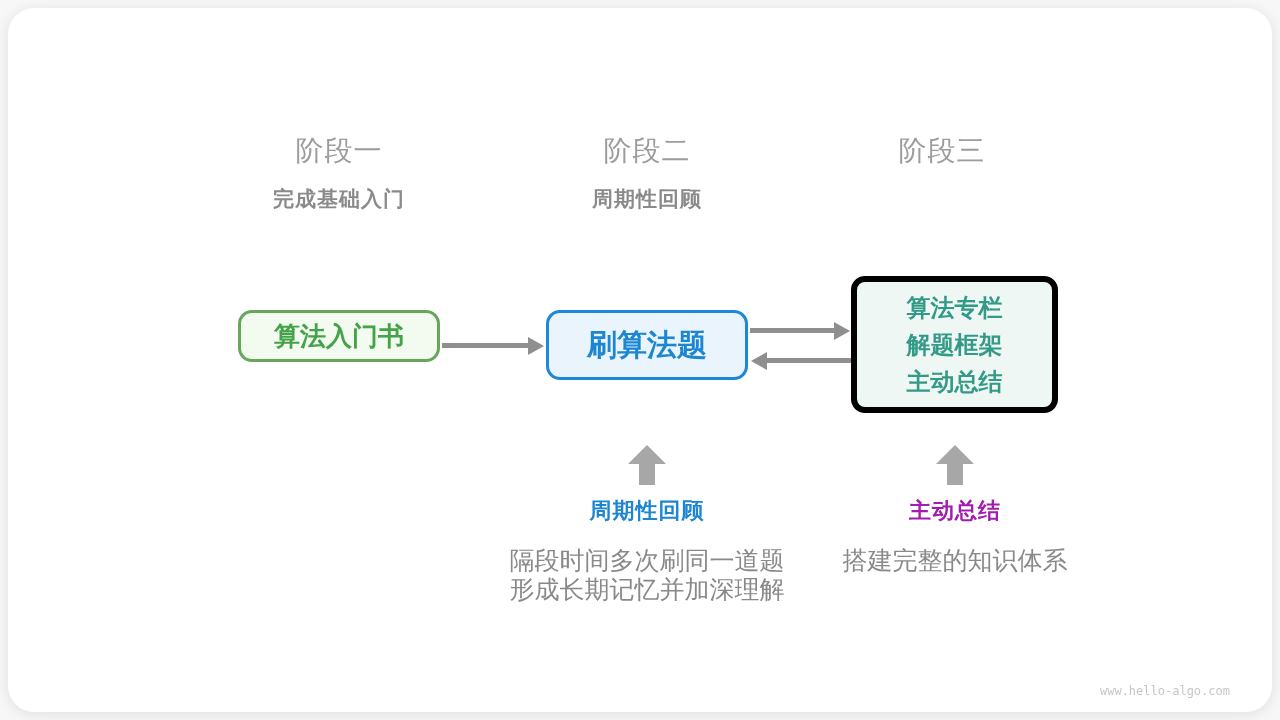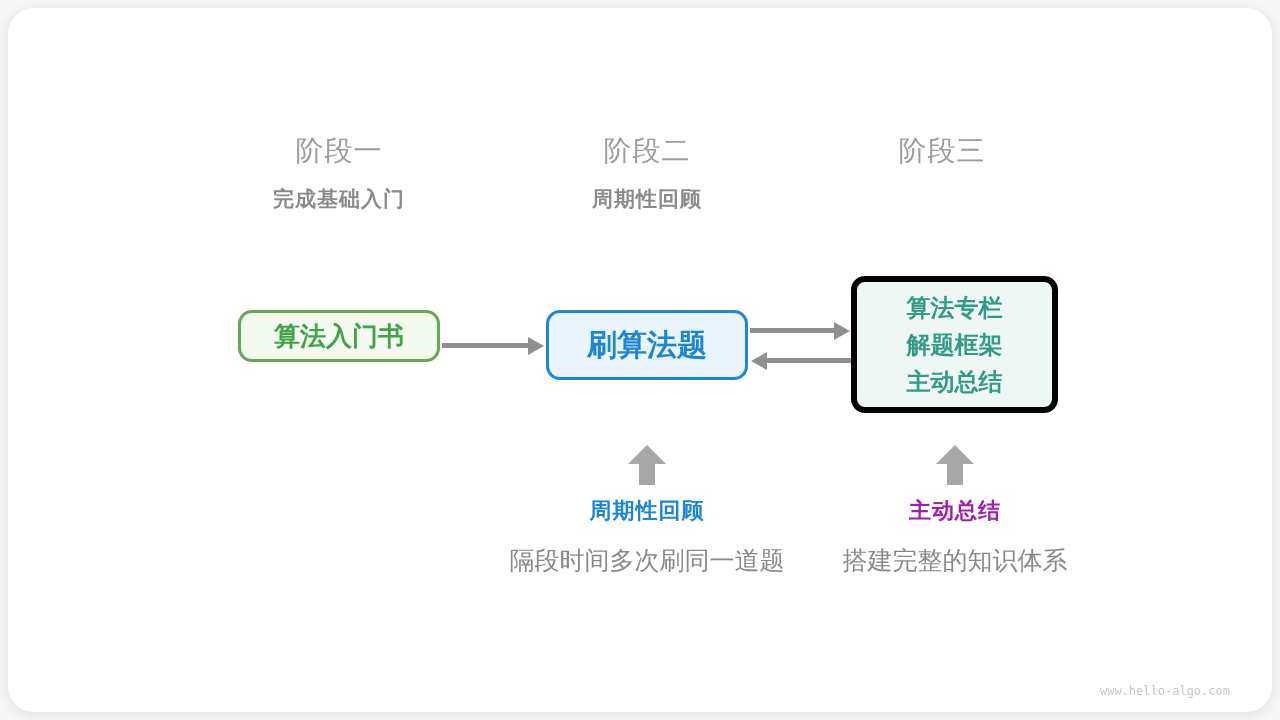--- a/index.html
+++ b/index.html
@@ -196,20 +196,21 @@
   </div>
   <div class="up-arrow up-arrow-2">
     <div class="tri"></div>
     <div class="stem"></div>
   </div>
 
   <div class="annotation annotation-1">
     <div class="annotation-title blue">周期性回顾</div>
     <div class="annotation-desc">
       <div>隔段时间多次刷同一道题</div>
+      <div>形成长期记忆并加深理解</div>
     </div>
   </div>
   <div class="annotation annotation-2">
     <div class="annotation-title teal">主动总结</div>
     <div class="annotation-desc">
       <div>搭建完整的知识体系</div>
     </div>
   </div>
 
   <div class="watermark">www.hello-algo.com</div>

